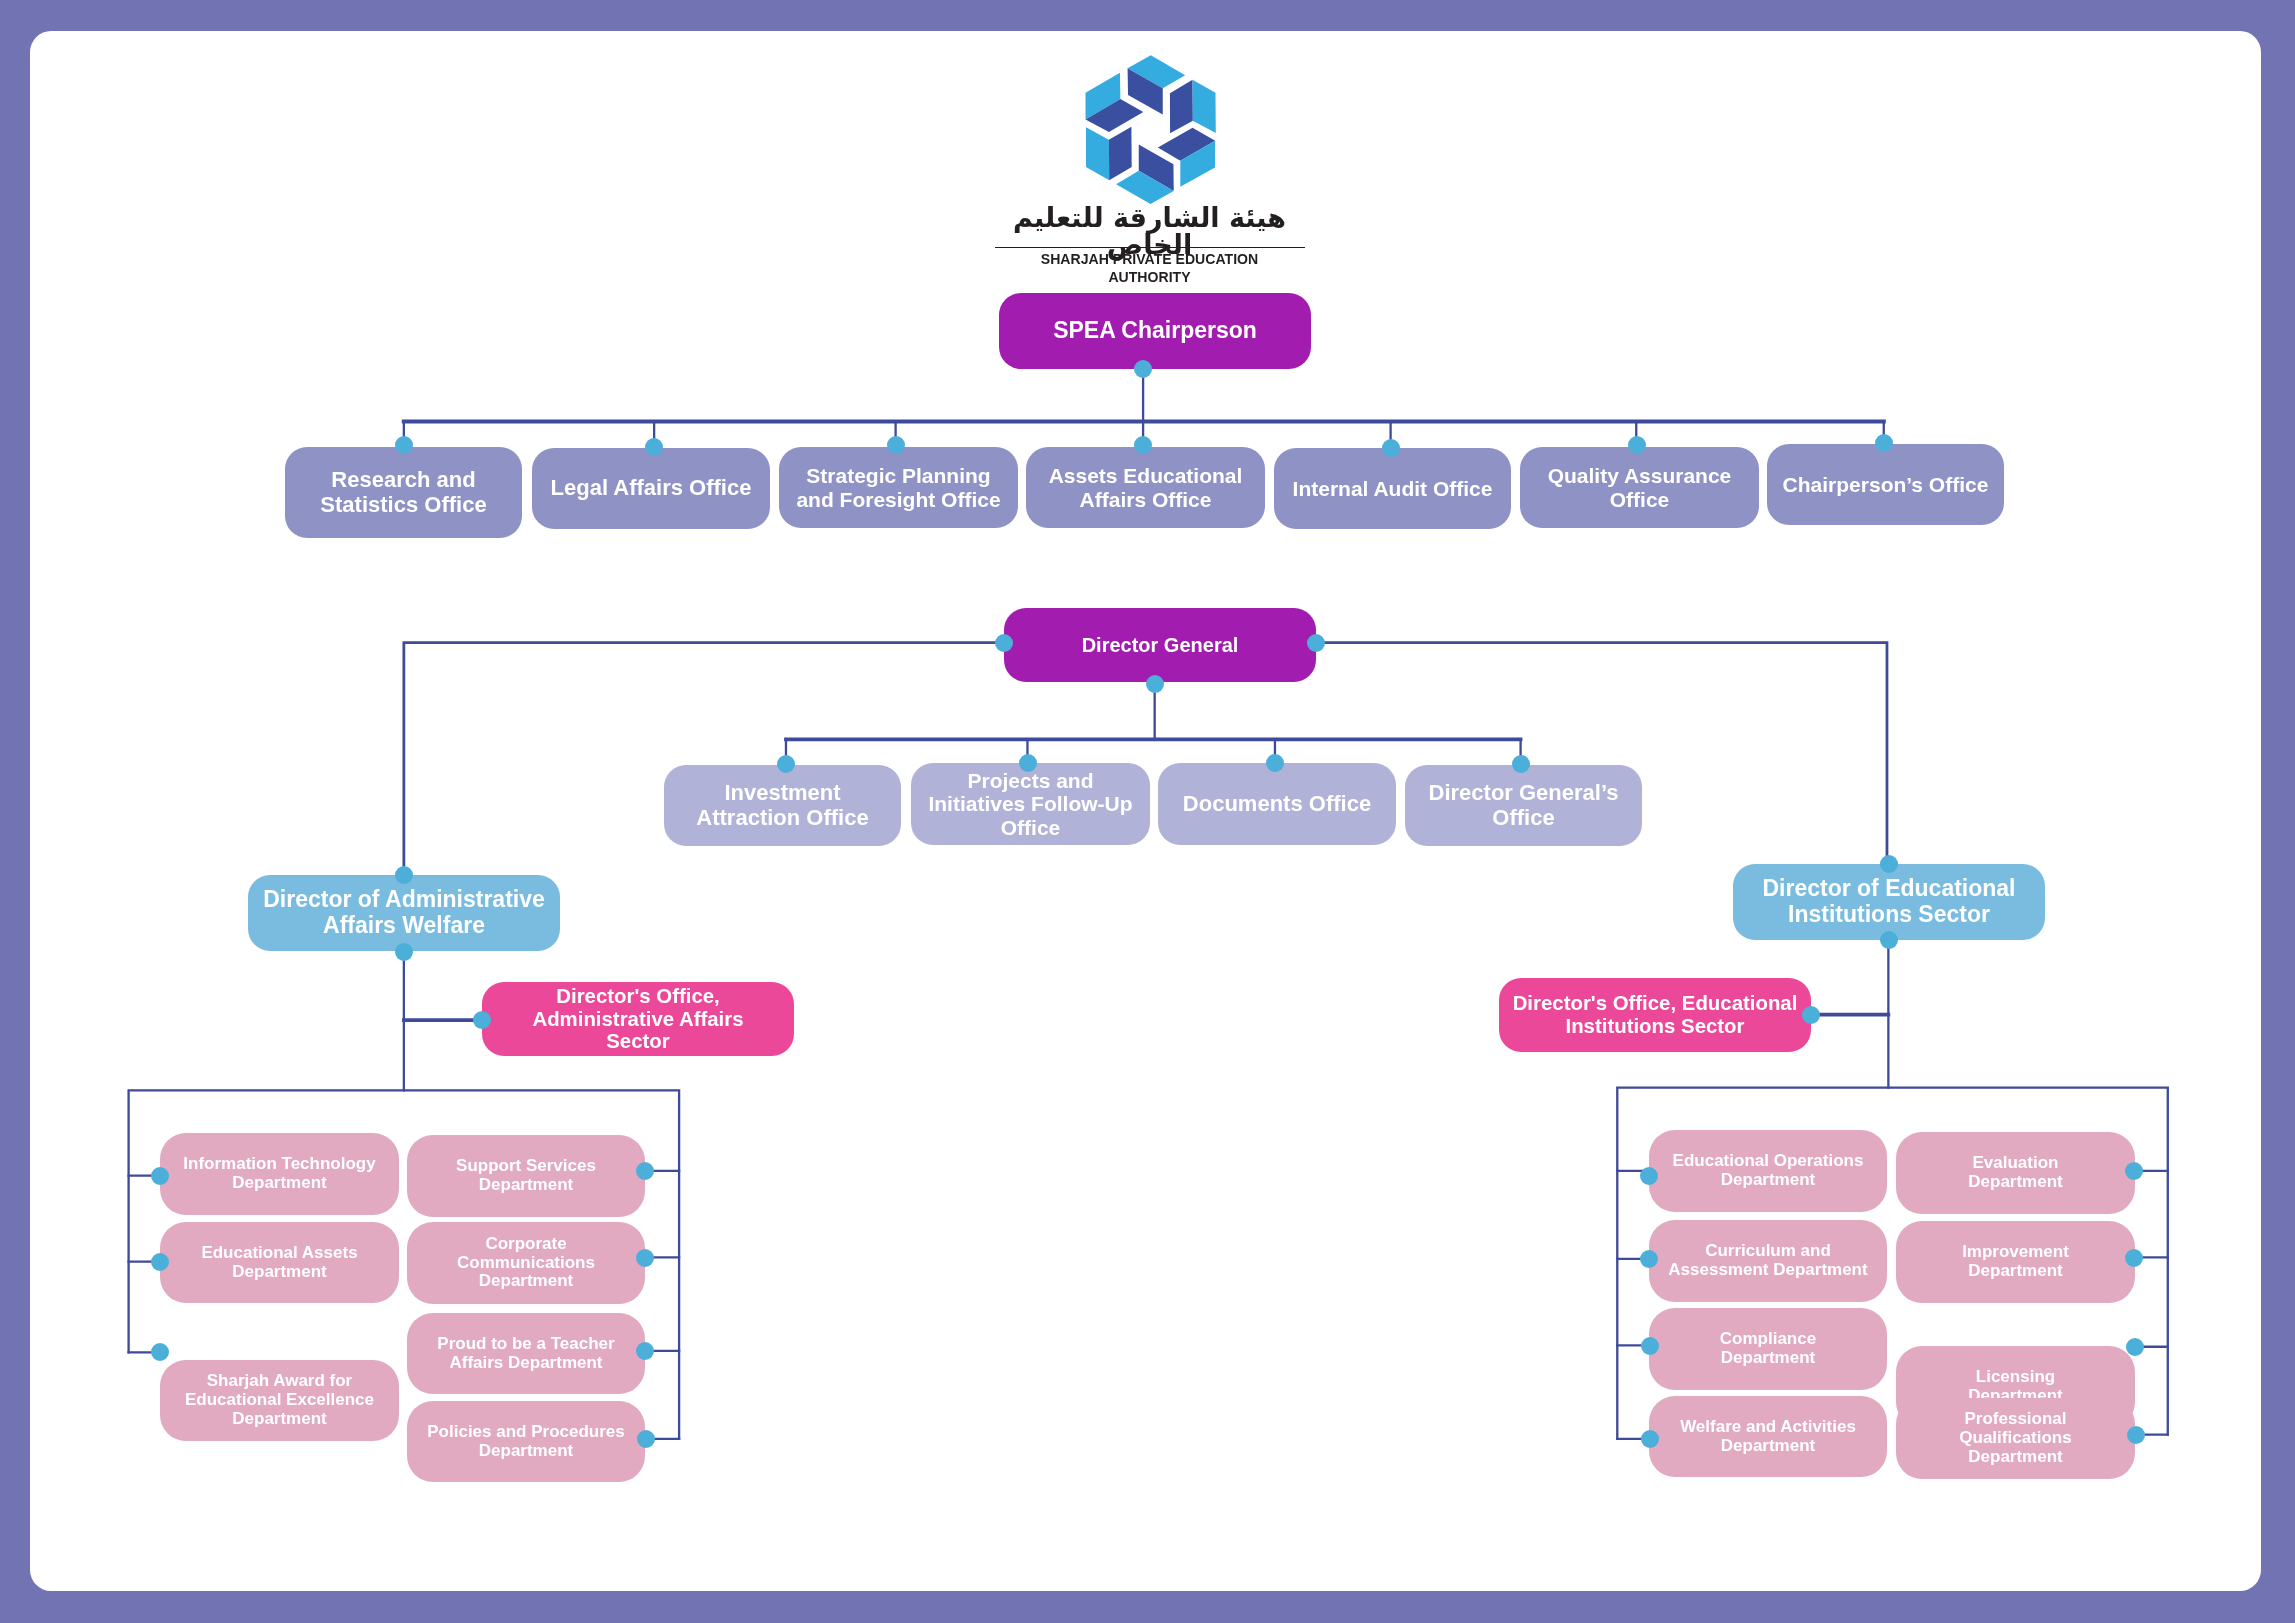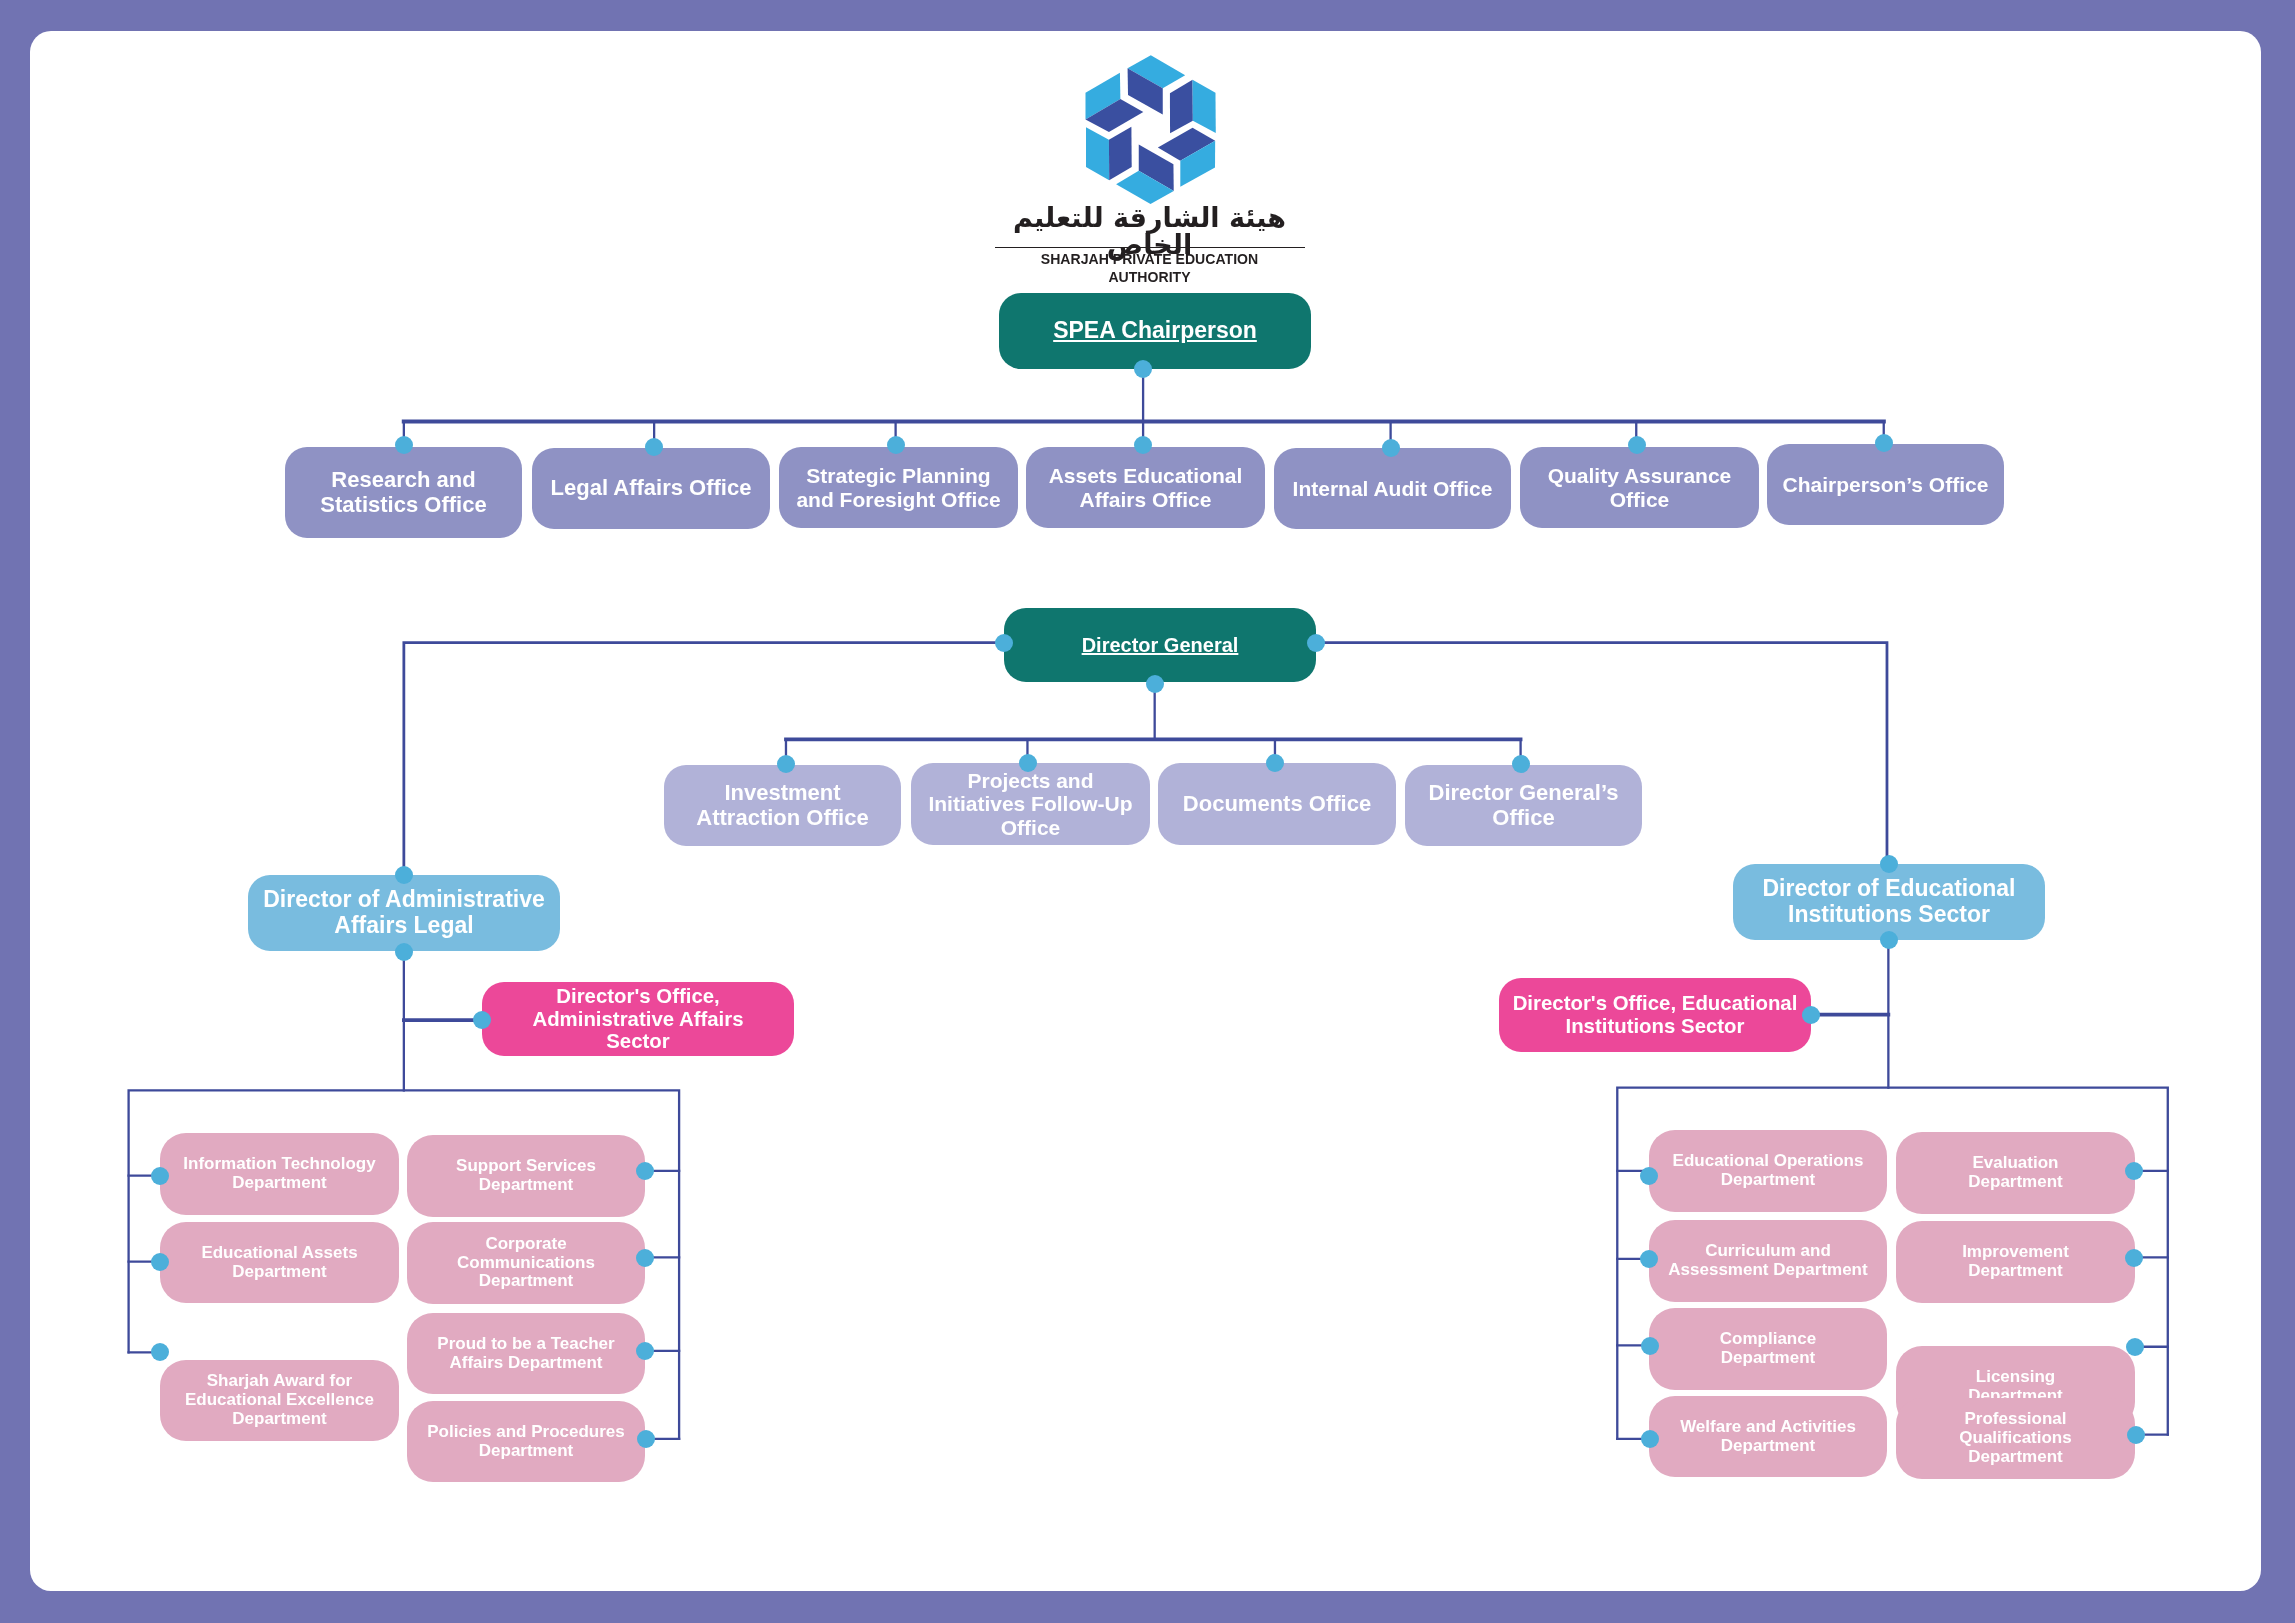--- a/index.html
+++ b/index.html
@@ -2,21 +2,21 @@
 <html style="font-size:7.4px"><head>
 <meta charset="utf-8">
 <style>
   html, body { margin:0; padding:0; }
   body { width:2295px; height:1623px; background:#7173b2; position:relative; overflow:hidden;
          font-family:"Liberation Sans", "DejaVu Sans", sans-serif; }
   .panel { position:absolute; left:30px; top:31px; width:2231px; height:1560px; background:#ffffff; border-radius:21px; }
   .lines { position:absolute; left:0; top:0; width:2295px; height:1623px; }
   .box { position:absolute; display:flex; align-items:center; justify-content:center; text-align:center;
          color:#ffffff; font-weight:bold; border-radius:22px; box-sizing:border-box; padding:0 7.4px; line-height:1.12; }
-  .lead { background:#0f766e; font-size:23px;text-decoration:underline; }
+  .lead { background:#a21caf; font-size:23px; }
   .office { background:#8f92c4; font-size:22px; }
   .suboffice { background:#b1b2d8; font-size:22px; }
   .sector { background:#79bcdf; font-size:23px; }
   .secoffice { background:#ec4899; font-size:20.4px; }
   .dept { background:#e1aac1; font-size:17px; line-height:1.1; border-radius:26px; }
   .dot { position:absolute; width:18.5px; height:18.5px; border-radius:50%; background:#4cafda; margin-left:-9.3px; margin-top:-9.3px; }
   .logo { position:absolute; left:1084px; top:52px; width:133px; height:155px; }
   .ar-title { position:absolute; left:990px; top:204px; width:319px; text-align:center; direction:rtl;
               font-family:"DejaVu Sans", sans-serif; font-weight:bold; font-size:27px; color:#231f20; line-height:1; }
   .rule { position:absolute; left:995px; top:247px; width:310px; height:1.4px; background:#231f20; }
@@ -120,21 +120,21 @@
 
 <div class="box suboffice" style="left:664px;top:765px;width:237px;height:81px;">Investment Attraction Office</div>
 <div class="box suboffice" style="left:911px;top:763px;width:239px;height:82px;font-size:21px;">Projects and Initiatives Follow-Up Office</div>
 <div class="box suboffice" style="left:1158px;top:763px;width:238px;height:82px;">Documents Office</div>
 <div class="box suboffice" style="left:1405px;top:765px;width:237px;height:81px;">Director General’s Office</div>
 <div class="dot" style="left:786px;top:764px;"></div>
 <div class="dot" style="left:1028px;top:763px;"></div>
 <div class="dot" style="left:1275px;top:763px;"></div>
 <div class="dot" style="left:1521px;top:764px;"></div>
 
-<div class="box sector" style="left:248px;top:875px;width:312px;height:76px;">Director of Administrative Affairs Legal</div>
+<div class="box sector" style="left:248px;top:875px;width:312px;height:76px;">Director of Administrative Affairs Welfare</div>
 <div class="dot" style="left:404px;top:875px;"></div>
 <div class="dot" style="left:404px;top:952px;"></div>
 <div class="box secoffice" style="left:482px;top:982px;width:312px;height:74px;padding:0 23px;">Director's Office, Administrative Affairs Sector</div>
 <div class="dot" style="left:482px;top:1020px;"></div>
 
 <div class="box dept" style="left:160px;top:1133px;width:239px;height:82px;">Information Technology Department</div>
 <div class="box dept" style="left:160px;top:1222px;width:239px;height:81px;">Educational Assets Department</div>
 <div class="box dept" style="left:160px;top:1360px;width:239px;height:81px;padding:0 18.5px;">Sharjah Award for Educational Excellence Department</div>
 <div class="box dept" style="left:407px;top:1135px;width:238px;height:82px;padding:0 42px;">Support Services Department</div>
 <div class="box dept" style="left:407px;top:1222px;width:238px;height:82px;padding:0 37px;">Corporate Communications Department</div>

